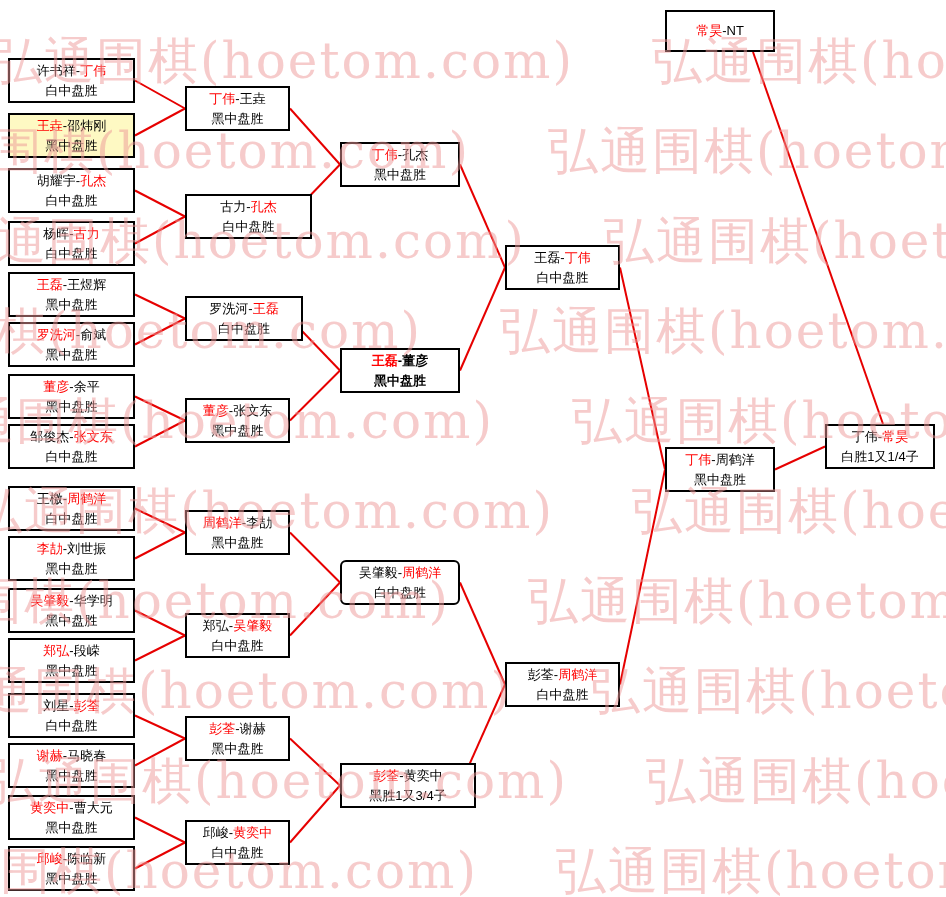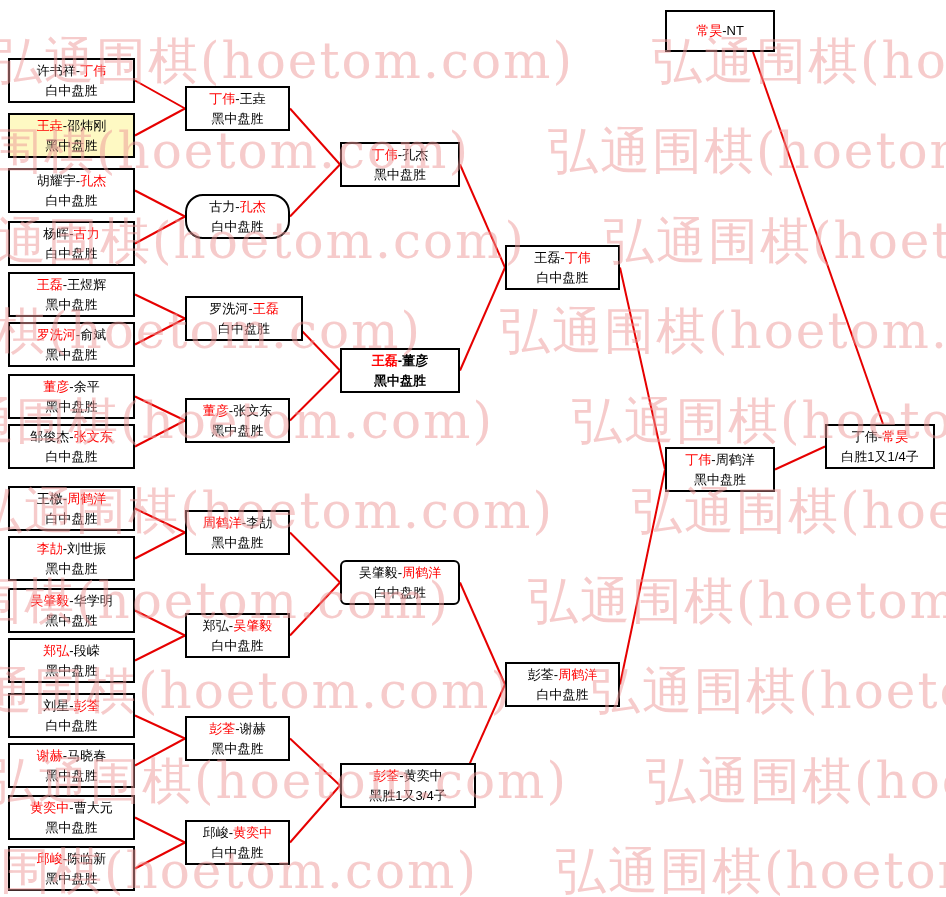--- a/index.html
+++ b/index.html
@@ -122,21 +122,21 @@
       <div>黑中盘胜</div>
     </div>
     <div class="box" style="left: 8px; top: 846px; width: 127px; height: 45px; border-color: rgb(0, 0, 0); background: rgb(255, 255, 255);">
       <div><span class="win">邱峻</span><span>-</span><span>陈临新</span></div>
       <div>黑中盘胜</div>
     </div>
     <div class="box" style="left: 185px; top: 86px; width: 105px; height: 45px; border-color: rgb(0, 0, 0); background: rgb(255, 255, 255);">
       <div><span class="win">丁伟</span><span>-</span><span>王垚</span></div>
       <div>黑中盘胜</div>
     </div>
-    <div class="box" style="left: 185px; top: 194px; width: 105px; height: 45px; border-color: rgb(0, 0, 0); background: rgb(255, 255, 255); border-radius: 18px;">
+    <div class="box" style="left: 185px; top: 194px; width: 127px; height: 45px; border-color: rgb(0, 0, 0); background: rgb(255, 255, 255);">
       <div><span>古力</span><span>-</span><span class="win">孔杰</span></div>
       <div>白中盘胜</div>
     </div>
     <div class="box" style="left: 185px; top: 296px; width: 118px; height: 45px; border-color: rgb(0, 0, 0); background: rgb(255, 255, 255);">
       <div><span>罗洗河</span><span>-</span><span class="win">王磊</span></div>
       <div>白中盘胜</div>
     </div>
     <div class="box" style="left: 185px; top: 398px; width: 105px; height: 45px; border-color: rgb(0, 0, 0); background: rgb(255, 255, 255);">
       <div><span class="win">董彦</span><span>-</span><span>张文东</span></div>
       <div>黑中盘胜</div>

